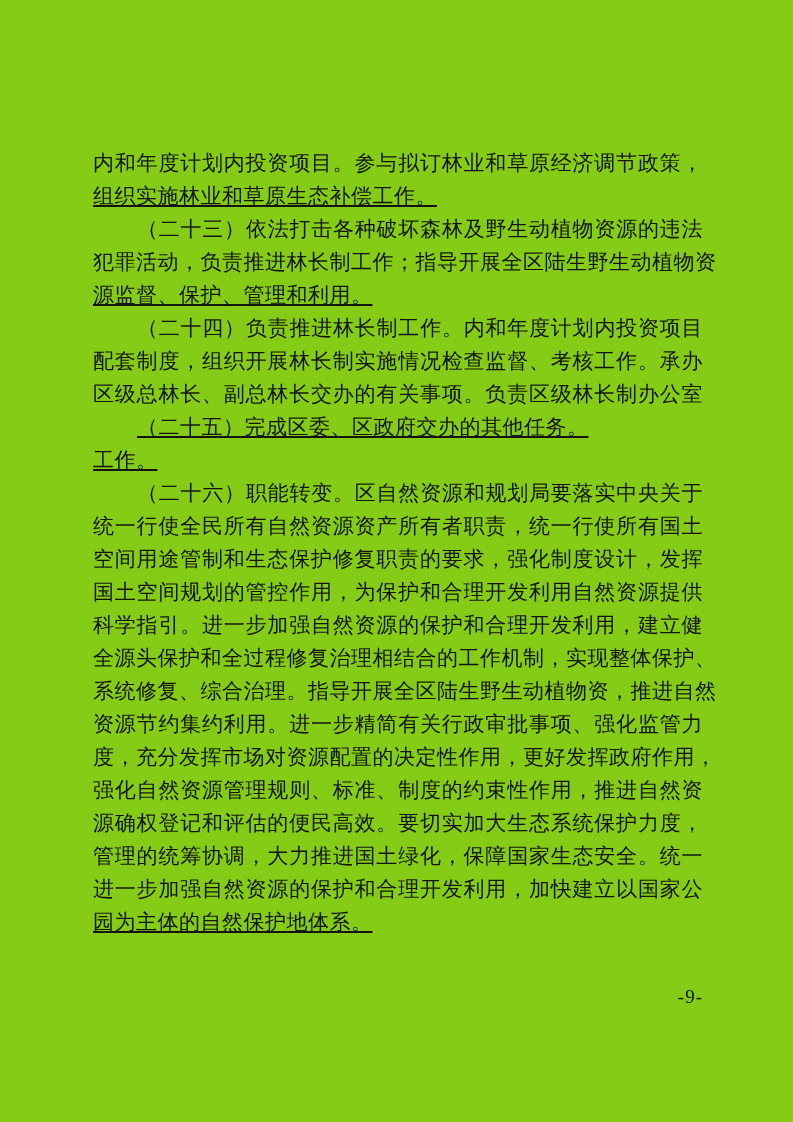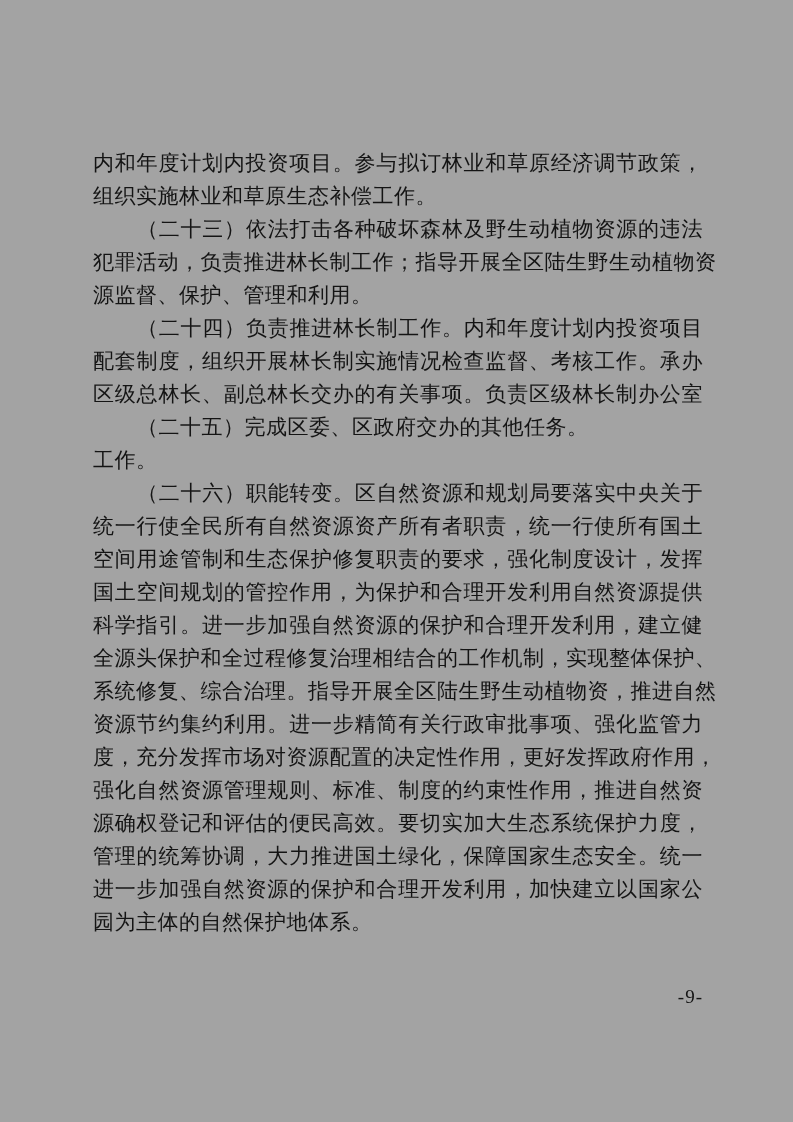--- a/index.html
+++ b/index.html
@@ -13,40 +13,41 @@
     position: relative;
     font-family: "Liberation Serif", "DejaVu Serif", serif;
     color: #141414;
     overflow: hidden;
   }
   .page {
     position: absolute;
     left: 0; top: 0;
     width: 793px;
     height: 1122px;
-    background: #a3a3a3;
+    background: #84cc16;
   }
   .content {
     position: absolute;
     left: 93px;
     top: 147px;
     width: 610px;
   }
   .ln {
     font-size: 21px;
     line-height: 33px;
     height: 33px;
     text-align: justify;
     text-align-last: justify;
     letter-spacing: 0.5px;
     white-space: nowrap;
   }
   .end {
     text-align: center;
     text-align-last: left;
+    text-decoration: underline;
   }
   .ind {
     text-indent: 44px;
   }
   .page-num {
     position: absolute;
     left: 93px;
     top: 986px;
     width: 610px;
     text-align: right;

